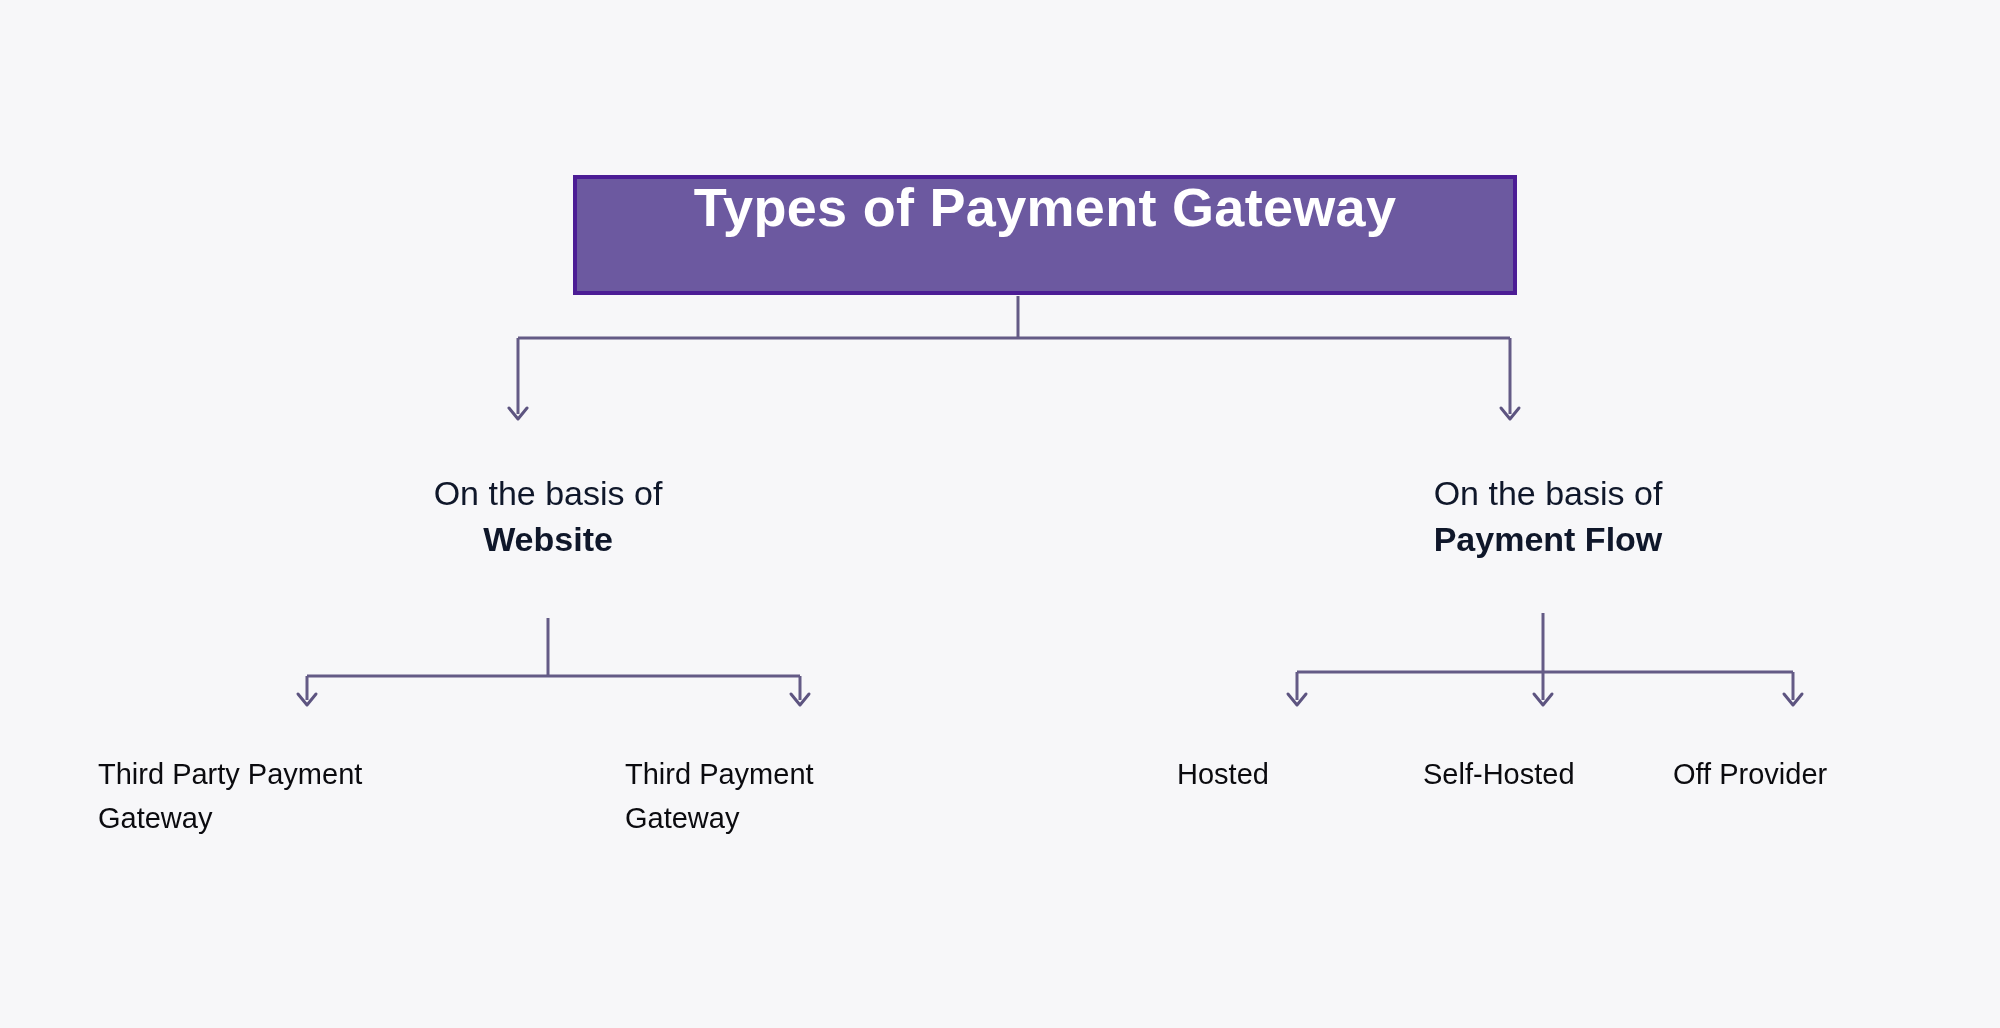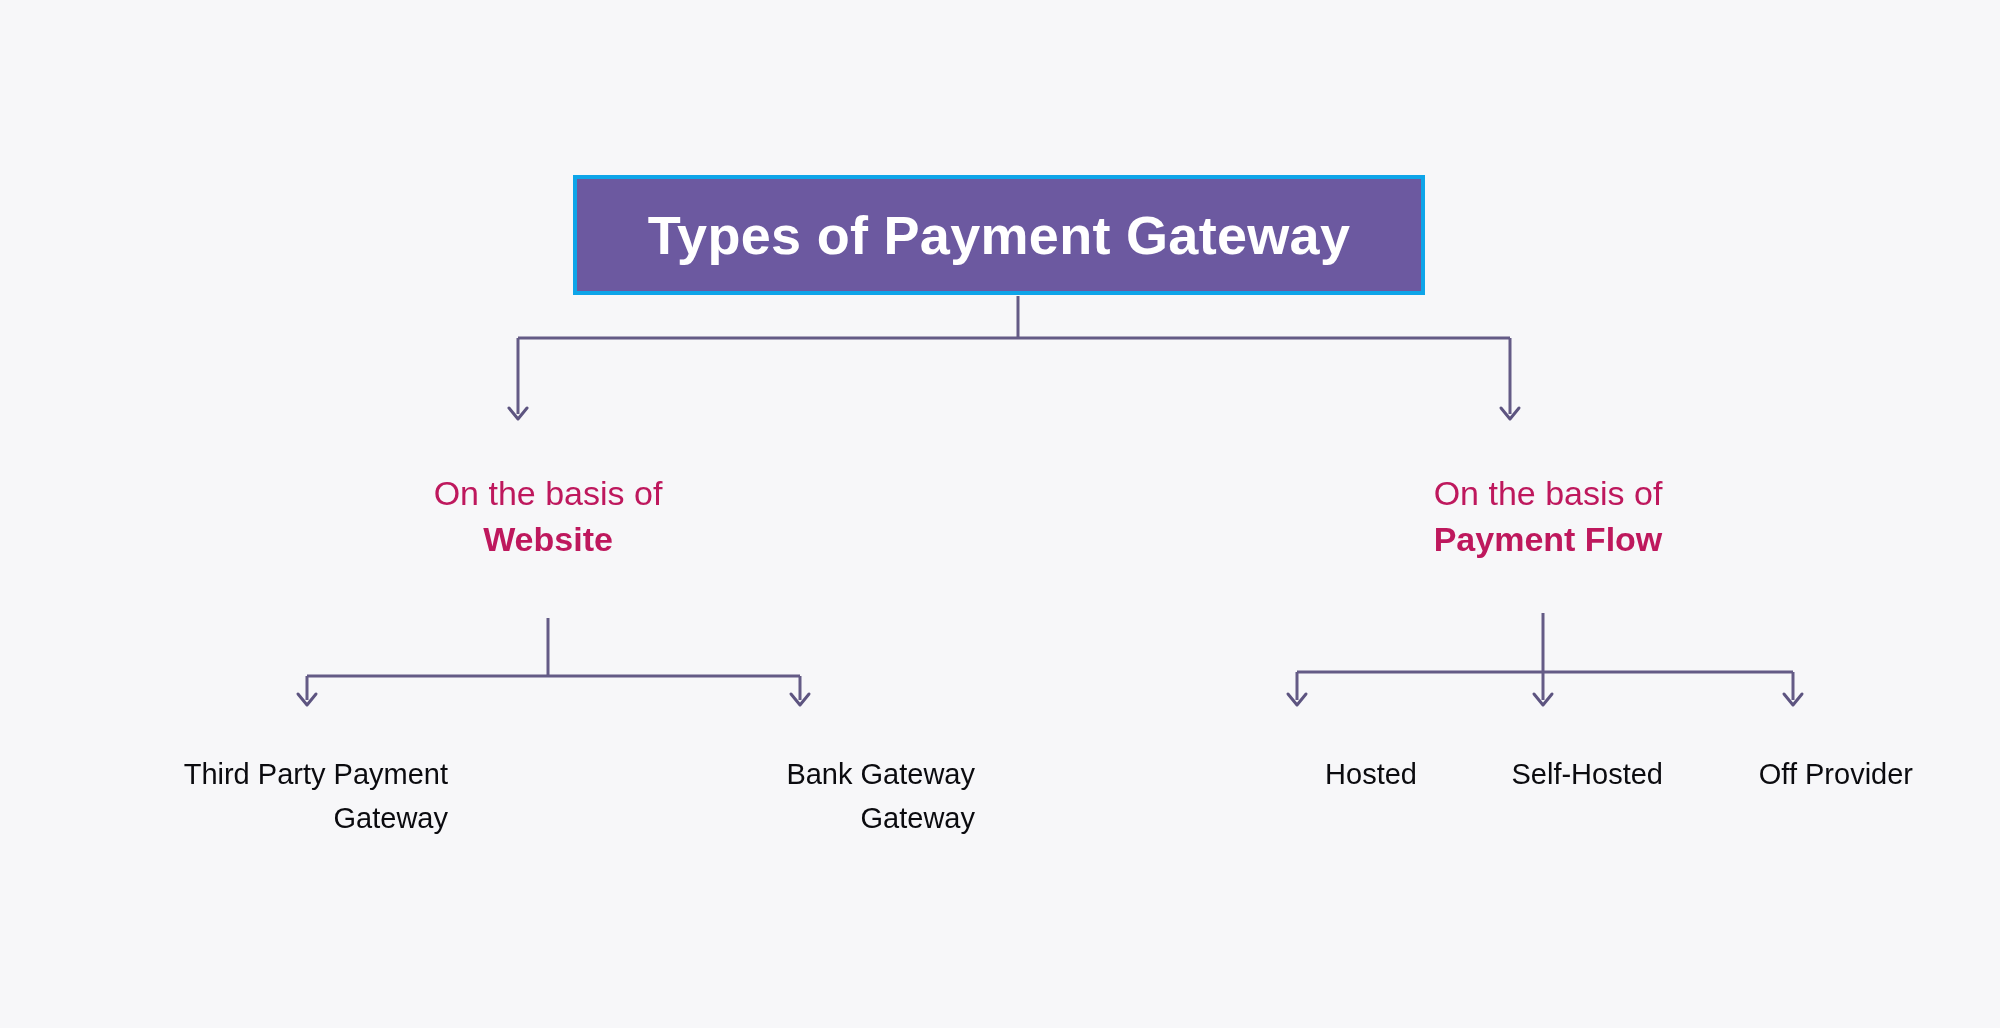--- a/index.html
+++ b/index.html
@@ -31,63 +31,63 @@
     width: 2000px;
     height: 1028px;
     pointer-events: none;
   }
 
   
   .root-box {
     position: absolute;
     left: 573px;
     top: 175px;
-    width: 852px;
+    width: 944px;
     height: 120px;
     box-sizing: border-box;
     background: #6c59a0;
-    border: 4px solid #0ea5e9;
+    border: 4px solid #4c1d95;
     display: flex;
-    align-items: center;
+    align-items: flex-start;
     justify-content: center;
   }
   .root-box-label {
     color: #ffffff;
     font-size: 54px;
     font-weight: 700;
     letter-spacing: 0.3px;
     line-height: 1.05;
     white-space: nowrap;
     text-align: center;
   }
 
   
   .category {
     position: absolute;
     text-align: center;
-    color: #be185d;
+    color: #0f172a;
     font-size: 34px;
     line-height: 1.36;
     width: 520px;
   }
   .category .cat-line1 {
     display: block;
     font-weight: 400;
   }
   .category .cat-line2 {
     display: block;
     font-weight: 700;
   }
   #category-provider   { left: 288px;  top: 470px; }
   #category-paymentflow{ left: 1288px; top: 470px; }
 
   
   .leaf {
     position: absolute;
-    text-align: right;
+    text-align: left;
     color: #0b0b0f;
     font-size: 29px;
     font-weight: 400;
     line-height: 1.52;
   }
   #leaf-third-party  { left: 98px;  top: 752px; width: 350px; }
   #leaf-bank         { left: 625px; top: 752px; width: 350px; }
   #leaf-hosted       { left: 1177px;top: 752px; width: 240px; }
   #leaf-self-hosted  { left: 1423px;top: 752px; width: 240px; }
   #leaf-off-website  { left: 1673px;top: 752px; width: 240px; }
@@ -145,21 +145,21 @@
     <span class="cat-line1">On the basis of</span>
     <span class="cat-line2">Payment Flow</span>
   </div>
 
   <div class="leaf" id="leaf-third-party">
     <span>Third Party Payment</span><br>
     <span>Gateway</span>
   </div>
 
   <div class="leaf" id="leaf-bank">
-    <span>Bank Gateway</span><br>
+    <span>Third Payment</span><br>
     <span>Gateway</span>
   </div>
 
   <div class="leaf" id="leaf-self-hosted">
     <span>Self-Hosted</span>
   </div>
 
   <div class="leaf" id="leaf-hosted">
     <span>Hosted</span>
   </div>

